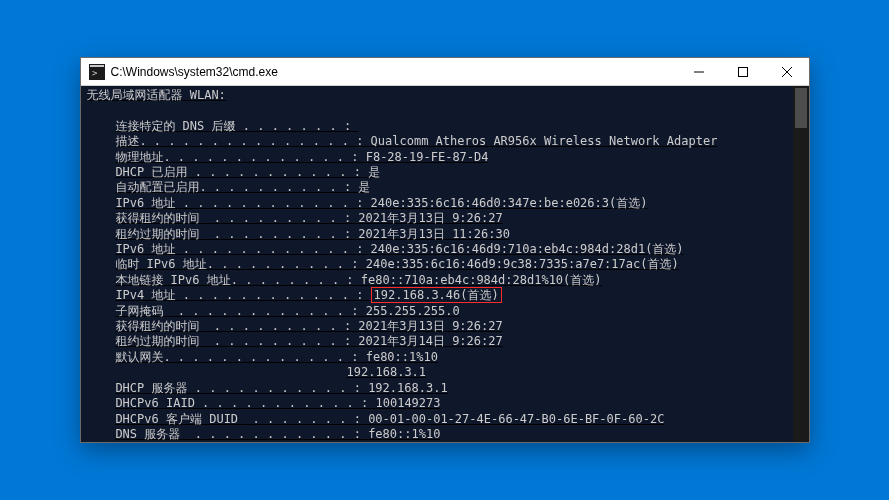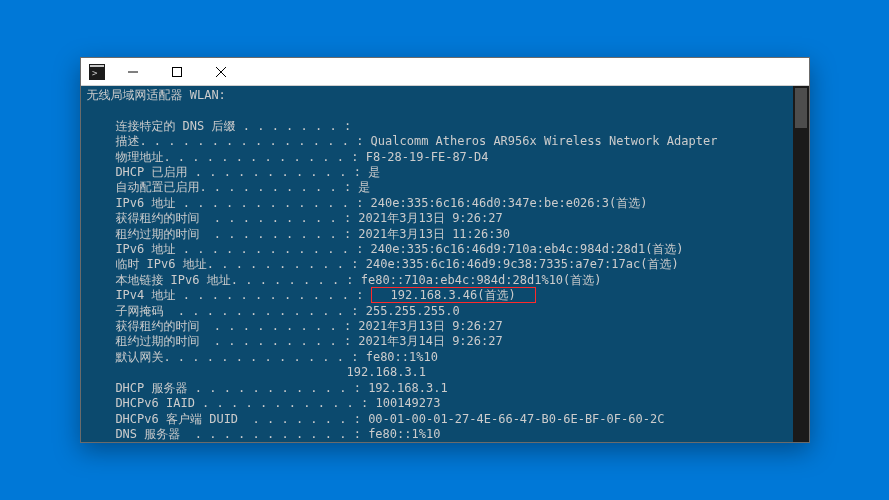--- a/index.html
+++ b/index.html
@@ -45,22 +45,23 @@
     display: flex; align-items: center; justify-content: center;
     font-size: 10px;
     color: #000;
     cursor: pointer;
   }
   .win-btn svg { width: 10px; height: 10px; }
 
   .terminal-wrap {
     flex: 1;
     display: flex;
-    background: #0c4a6e;
+    background: #0f172a;
     overflow: hidden;
+    text-decoration: underline;
   }
   .terminal {
     flex: 1;
     padding: 2px 6px 2px 6px;
     color: #cccccc;
     font-family: "NSimSun", "SimSun", "Consolas", monospace;
     font-size: 12px;
     line-height: 15.4px;
     white-space: pre;
     overflow: hidden;
@@ -79,39 +80,40 @@
   }
 
   .kv-row { display: block; }
   .kv-label { display: inline; text-align: right; }
   .kv-dots { display: inline; }
   .kv-value { display: inline; }
   .indent2 { padding-left: 4ch; }
   .extra-val { display:block; padding-left: 36ch; }
   .highlight {
     border: 1px solid #ff2a2a;
-    padding: 0 19px;
+    padding: 0 2px;
     margin: -1px 0;
     display: inline-block;
     line-height: 14px;
   }
   .blank { height: 15.4px; }
 </style>
 </head>
 <body>
 
 <div class="window">
   <div class="titlebar">
     <span class="title-icon">
       <svg viewBox="0 0 16 16">
           <rect x="0" y="0" width="16" height="16" fill="#1a1a1a"></rect>
           <rect x="1" y="1" width="14" height="2" fill="#c8c8c8"></rect>
           <text x="3" y="12" font-size="9" fill="#c8c8c8" font-family="monospace">&gt;</text>
         </svg>
     </span>
+    <span class="title-text">C:\Windows\system32\cmd.exe</span>
     <div class="win-controls">
       <div class="win-btn">
         <svg viewBox="0 0 10 10">
             <line x1="0" y1="5" x2="10" y2="5" stroke="currentColor" stroke-width="1"></line>
           </svg>
       </div>
       <div class="win-btn">
         <svg viewBox="0 0 10 10">
             <rect x="0.5" y="0.5" width="9" height="9" fill="none" stroke="currentColor" stroke-width="1"></rect>
           </svg>

